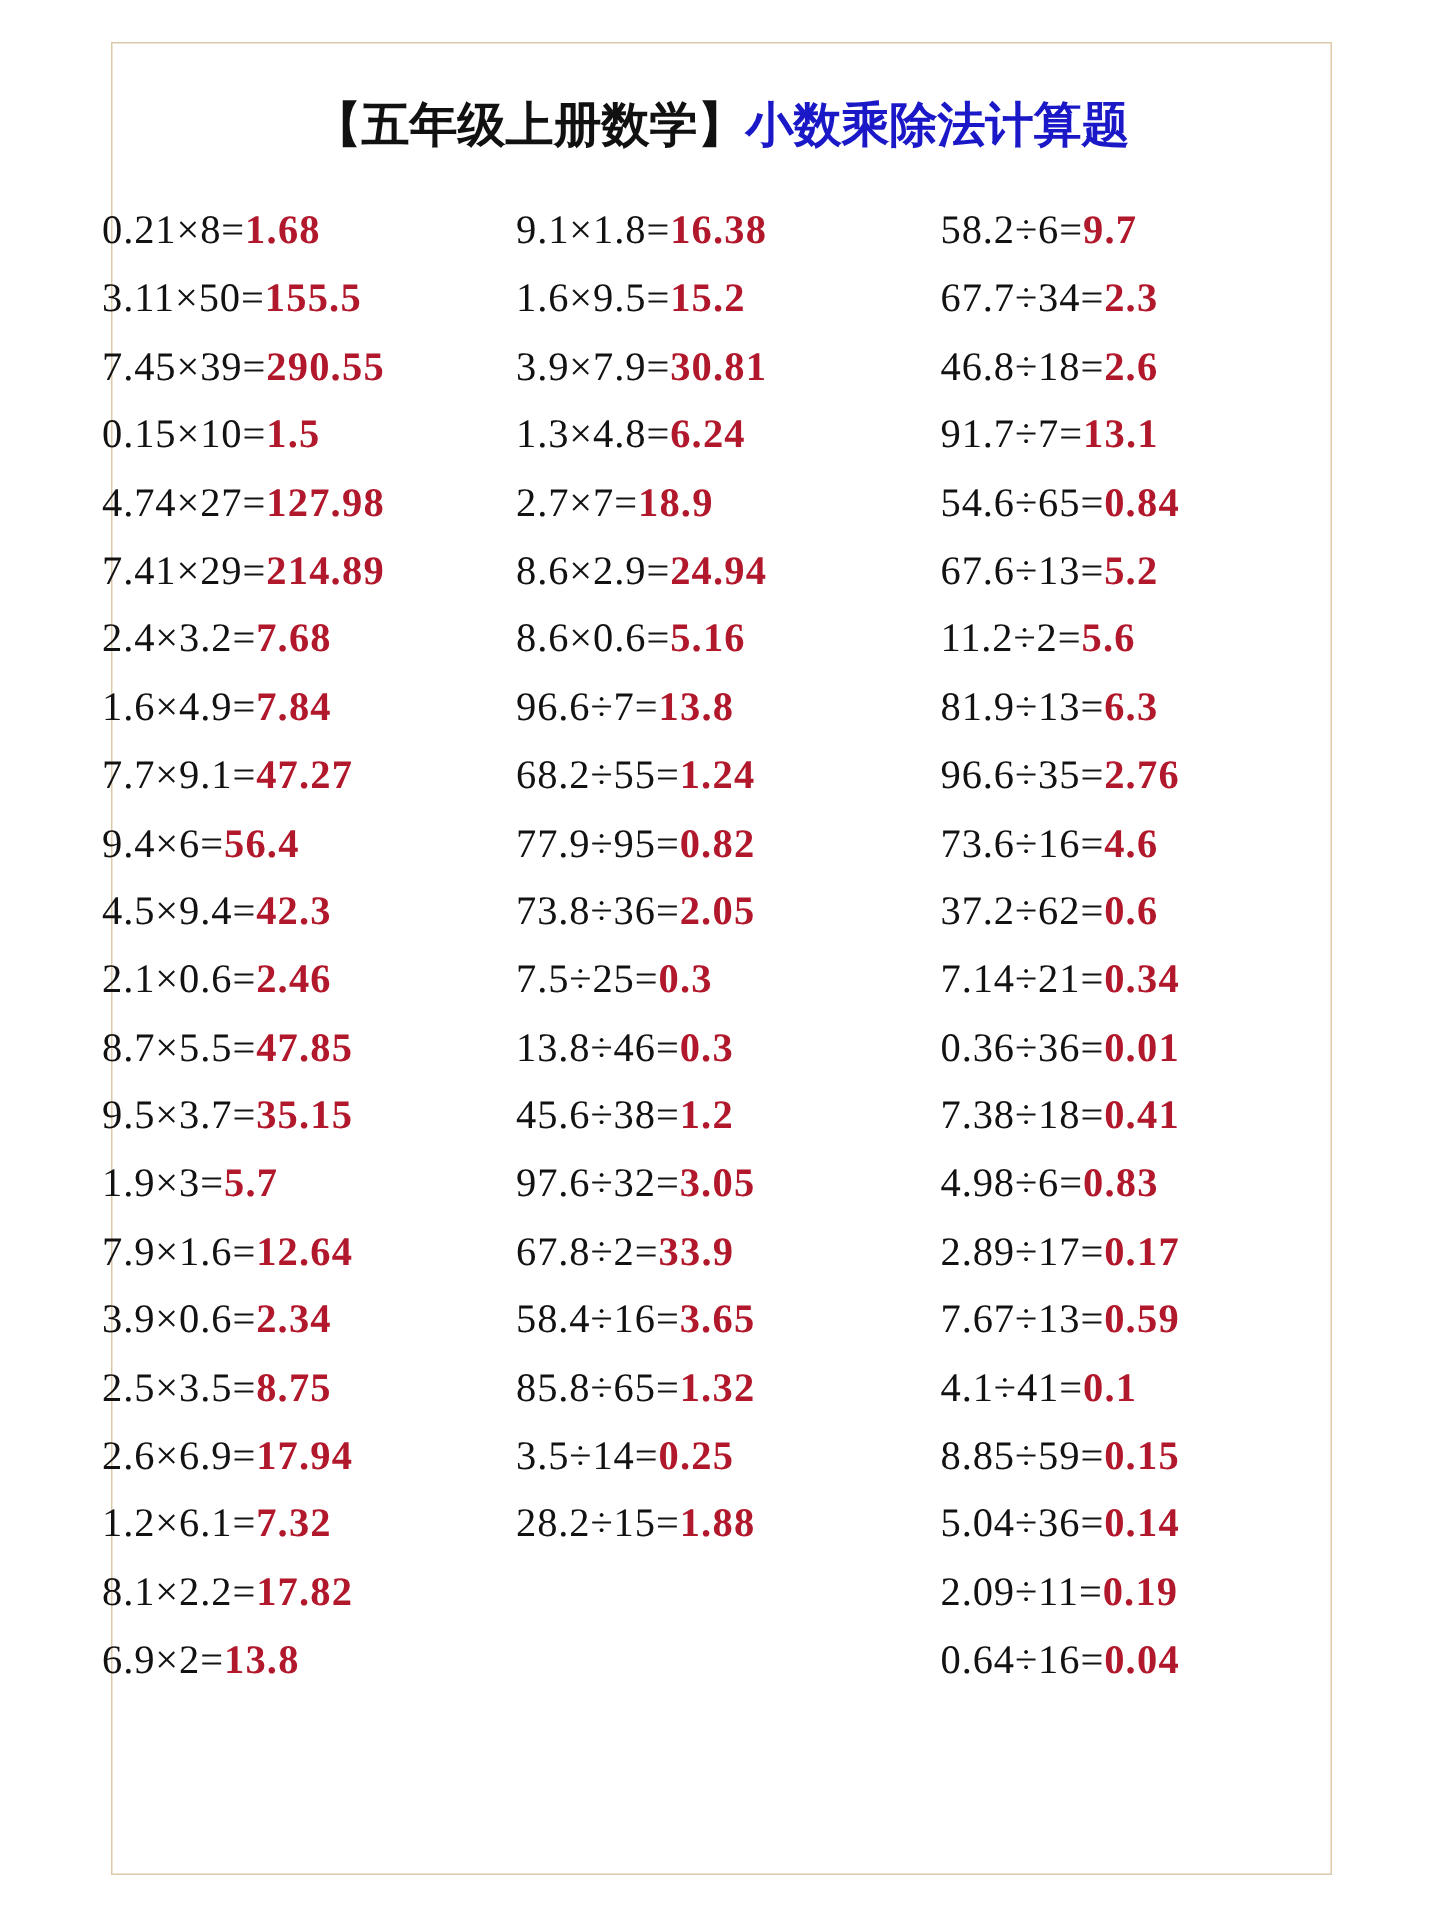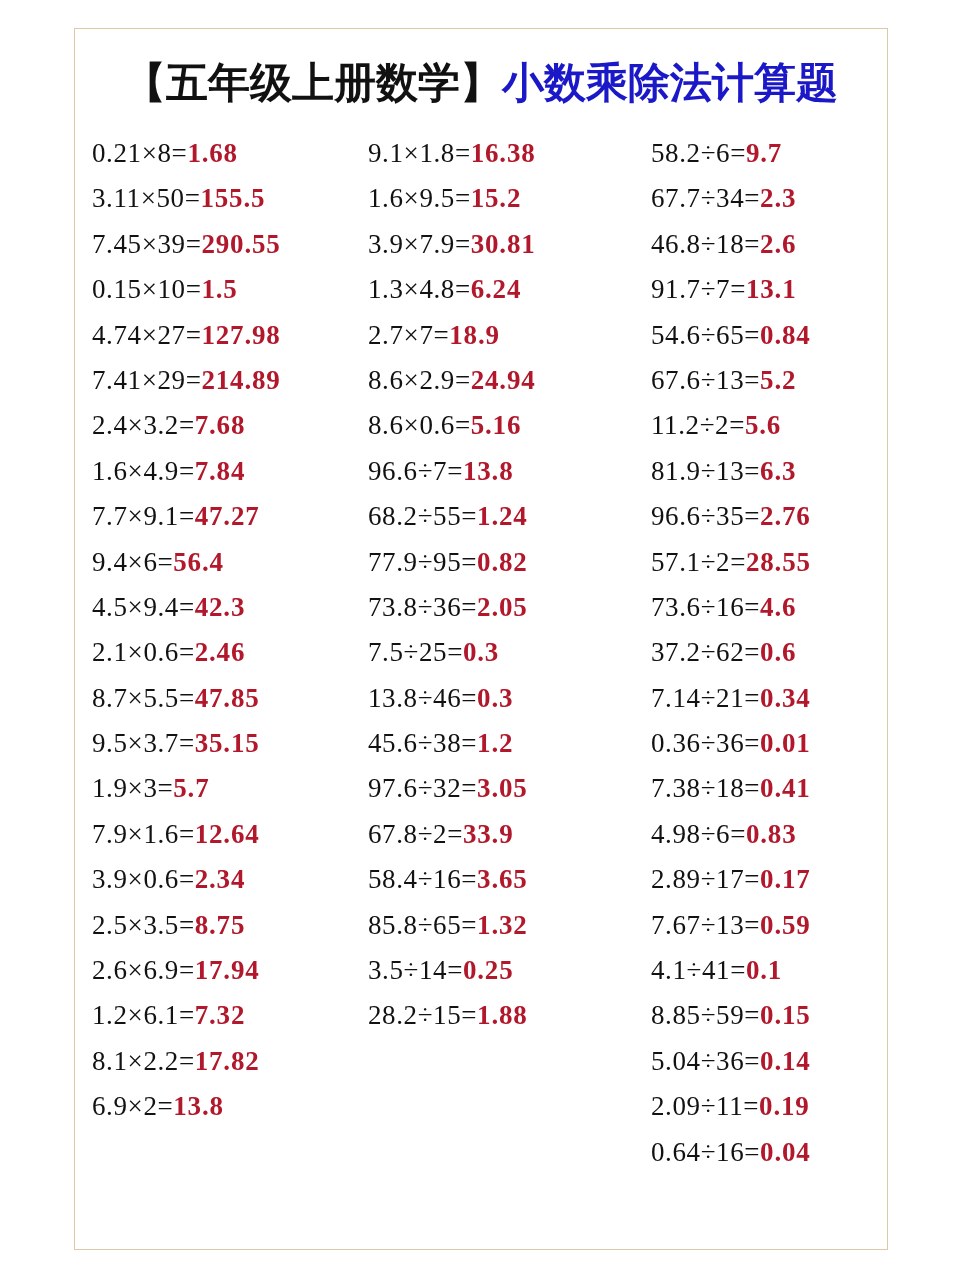--- a/index.html
+++ b/index.html
@@ -35,36 +35,36 @@
     background: transparent;
   }
 
   #title {
     position: absolute;
     left: 74px;
     top: 56px;
     width: 814px;
     text-align: center;
     white-space: nowrap;
-    font-size: 42px;
+    font-size: 32px;
     line-height: 54px;
     letter-spacing: 0px;
     font-weight: 700;
     font-family: "DejaVu Serif", "Liberation Serif", serif;
   }
   #title .t-black {
     color: #111111;
   }
   #title .t-blue {
     color: #1b18c8;
   }
 
   #columns {
     position: absolute;
-    left: 84px;
+    left: 60px;
     top: 131px;
     width: 814px;
     height: 1040px;
   }
 
   .prob-col {
     position: absolute;
     top: 0;
     width: 270px;
   }
@@ -154,21 +154,20 @@
       <div class="prob-col col-2">
         <div class="prob-row"><span class="expr">58.2÷6=</span><span class="ans">9.7</span></div>
         <div class="prob-row"><span class="expr">67.7÷34=</span><span class="ans">2.3</span></div>
         <div class="prob-row"><span class="expr">46.8÷18=</span><span class="ans">2.6</span></div>
         <div class="prob-row"><span class="expr">91.7÷7=</span><span class="ans">13.1</span></div>
         <div class="prob-row"><span class="expr">54.6÷65=</span><span class="ans">0.84</span></div>
         <div class="prob-row"><span class="expr">67.6÷13=</span><span class="ans">5.2</span></div>
         <div class="prob-row"><span class="expr">11.2÷2=</span><span class="ans">5.6</span></div>
         <div class="prob-row"><span class="expr">81.9÷13=</span><span class="ans">6.3</span></div>
         <div class="prob-row"><span class="expr">96.6÷35=</span><span class="ans">2.76</span></div>
-        <div class="prob-row"><span class="expr">57.1÷2=</span><span class="ans">28.55</span></div>
         <div class="prob-row"><span class="expr">73.6÷16=</span><span class="ans">4.6</span></div>
         <div class="prob-row"><span class="expr">37.2÷62=</span><span class="ans">0.6</span></div>
         <div class="prob-row"><span class="expr">7.14÷21=</span><span class="ans">0.34</span></div>
         <div class="prob-row"><span class="expr">0.36÷36=</span><span class="ans">0.01</span></div>
         <div class="prob-row"><span class="expr">7.38÷18=</span><span class="ans">0.41</span></div>
         <div class="prob-row"><span class="expr">4.98÷6=</span><span class="ans">0.83</span></div>
         <div class="prob-row"><span class="expr">2.89÷17=</span><span class="ans">0.17</span></div>
         <div class="prob-row"><span class="expr">7.67÷13=</span><span class="ans">0.59</span></div>
         <div class="prob-row"><span class="expr">4.1÷41=</span><span class="ans">0.1</span></div>
         <div class="prob-row"><span class="expr">8.85÷59=</span><span class="ans">0.15</span></div>

